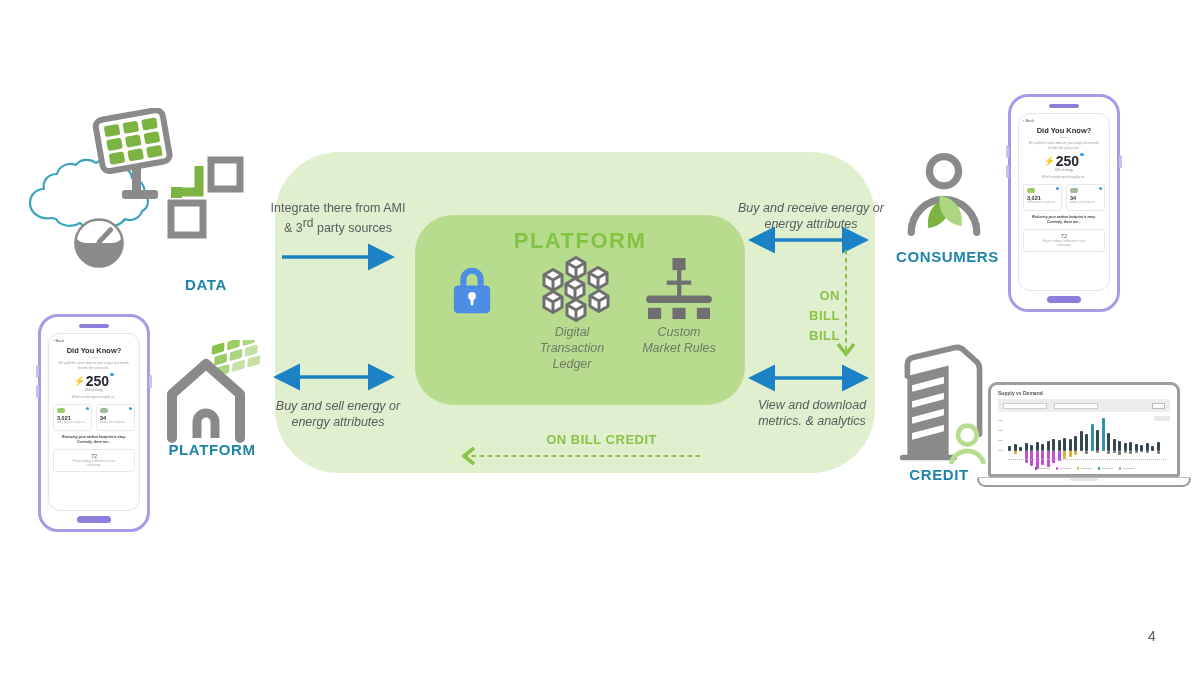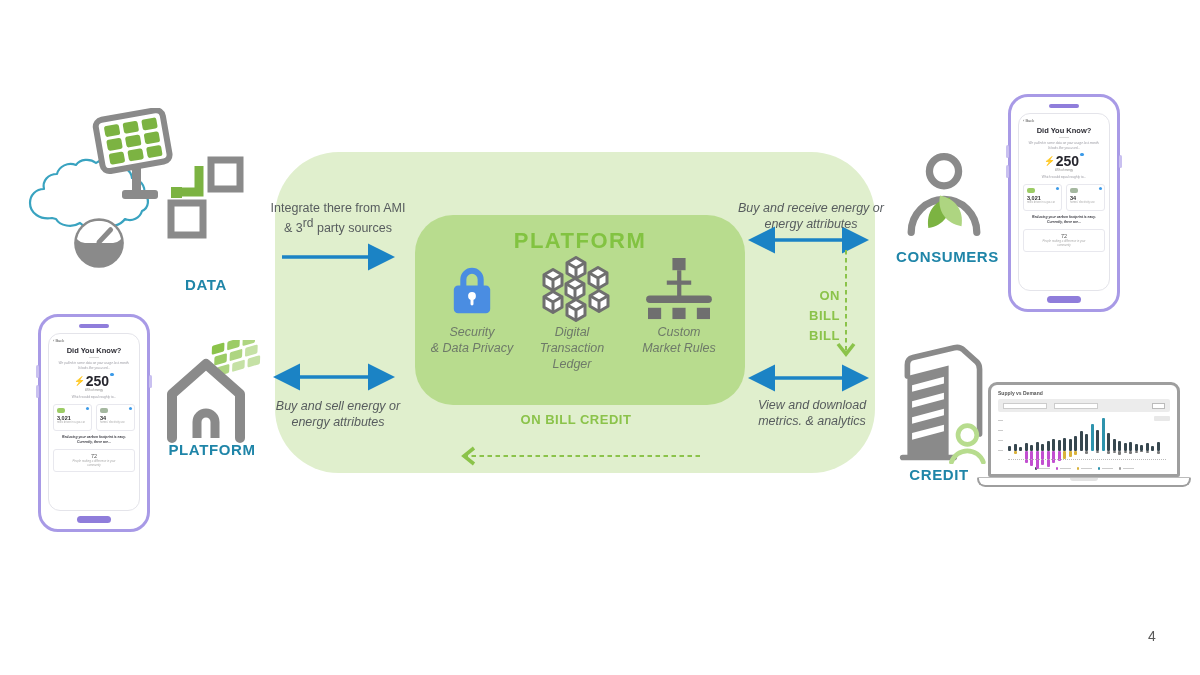--- a/index.html
+++ b/index.html
@@ -13,21 +13,21 @@
   .inner-box { left:415px; top:215px; width:330px; height:190px; background:#b8dc8e; border-radius:38px; }
   .platform-title { left:415px; top:228px; width:330px; text-align:center; font-size:22px; font-weight:bold; letter-spacing:1.5px; color:#82c341; }
   .feat { top:258px; width:116px; text-align:center; }
   .feat .ficon { height:62px; display:flex; align-items:center; justify-content:center; }
   .feat .fcap { margin-top:4px; font-size:12.5px; color:#6e7a69; line-height:1.28; }
 
   
   .flow-label { font-size:12.5px; color:#575c5e; line-height:1.3; text-align:center; }
   .green-flow { color:#8bc34a; font-weight:bold; font-size:13px; letter-spacing:.5px; }
   .obd { left:778px; top:286px; width:62px; text-align:right; line-height:1.55; }
-  .obc { left:495px; top:412px; width:162px; text-align:center; }
+  .obc { left:495px; top:432px; width:162px; text-align:right; }
 
   
   .group-label { color:#1f85a8; font-weight:bold; font-size:15px; letter-spacing:.6px; text-align:center; }
 
   
   .phone { width:112px; height:218px; border:3px solid #a89ae6; border-radius:20px; background:#fff; }
   .p-speaker { position:absolute; top:7px; left:50%; transform:translateX(-50%); width:30px; height:4px; border-radius:2px; background:#8f7ddb; }
   .p-sbtn { position:absolute; width:3px; height:13px; background:#c9c0f0; border-radius:2px; }
   .p-screen { position:absolute; left:7px; right:7px; top:16px; bottom:18px; border:1px solid #e4e4ea; border-radius:12px; background:#fff; padding:4px 4px; overflow:hidden; }
   .p-back { font-size:4px; color:#555; }
@@ -88,22 +88,20 @@
 
   <div class="abs feat" style="left:414px;">
     <div class="ficon">
       <svg width="52" height="58" viewBox="0 0 60 62">
         <path d="M20 28 v-8 a10 10 0 0 1 20 0 v8" fill="none" stroke="#4a8de2" stroke-width="7"></path>
         <rect x="9" y="27" width="42" height="32" rx="5" fill="#4a8de2"></rect>
         <circle cx="30" cy="39" r="4.5" fill="#fff"></circle>
         <rect x="28.3" y="41" width="3.4" height="9" rx="1.7" fill="#fff"></rect>
       </svg>
     </div>
-    <div class="fcap preline">Security
-&amp; Data Privacy</div>
   </div>
 
   <div class="abs feat" style="left:514px;">
     <div class="ficon">
       <svg width="92" height="66" viewBox="0 0 92 66">
         <defs>
           <g id="cube">
             <path d="M0 -10.5 L9 -5.2 L9 5.2 L0 10.5 L-9 5.2 L-9 -5.2 Z" fill="#fff" stroke="#6f6f6f" stroke-width="3" stroke-linejoin="round"></path>
             <path d="M0 0 L-9 -5.2 M0 0 L9 -5.2 M0 0 L0 10.5" fill="none" stroke="#6f6f6f" stroke-width="3"></path>
           </g>

